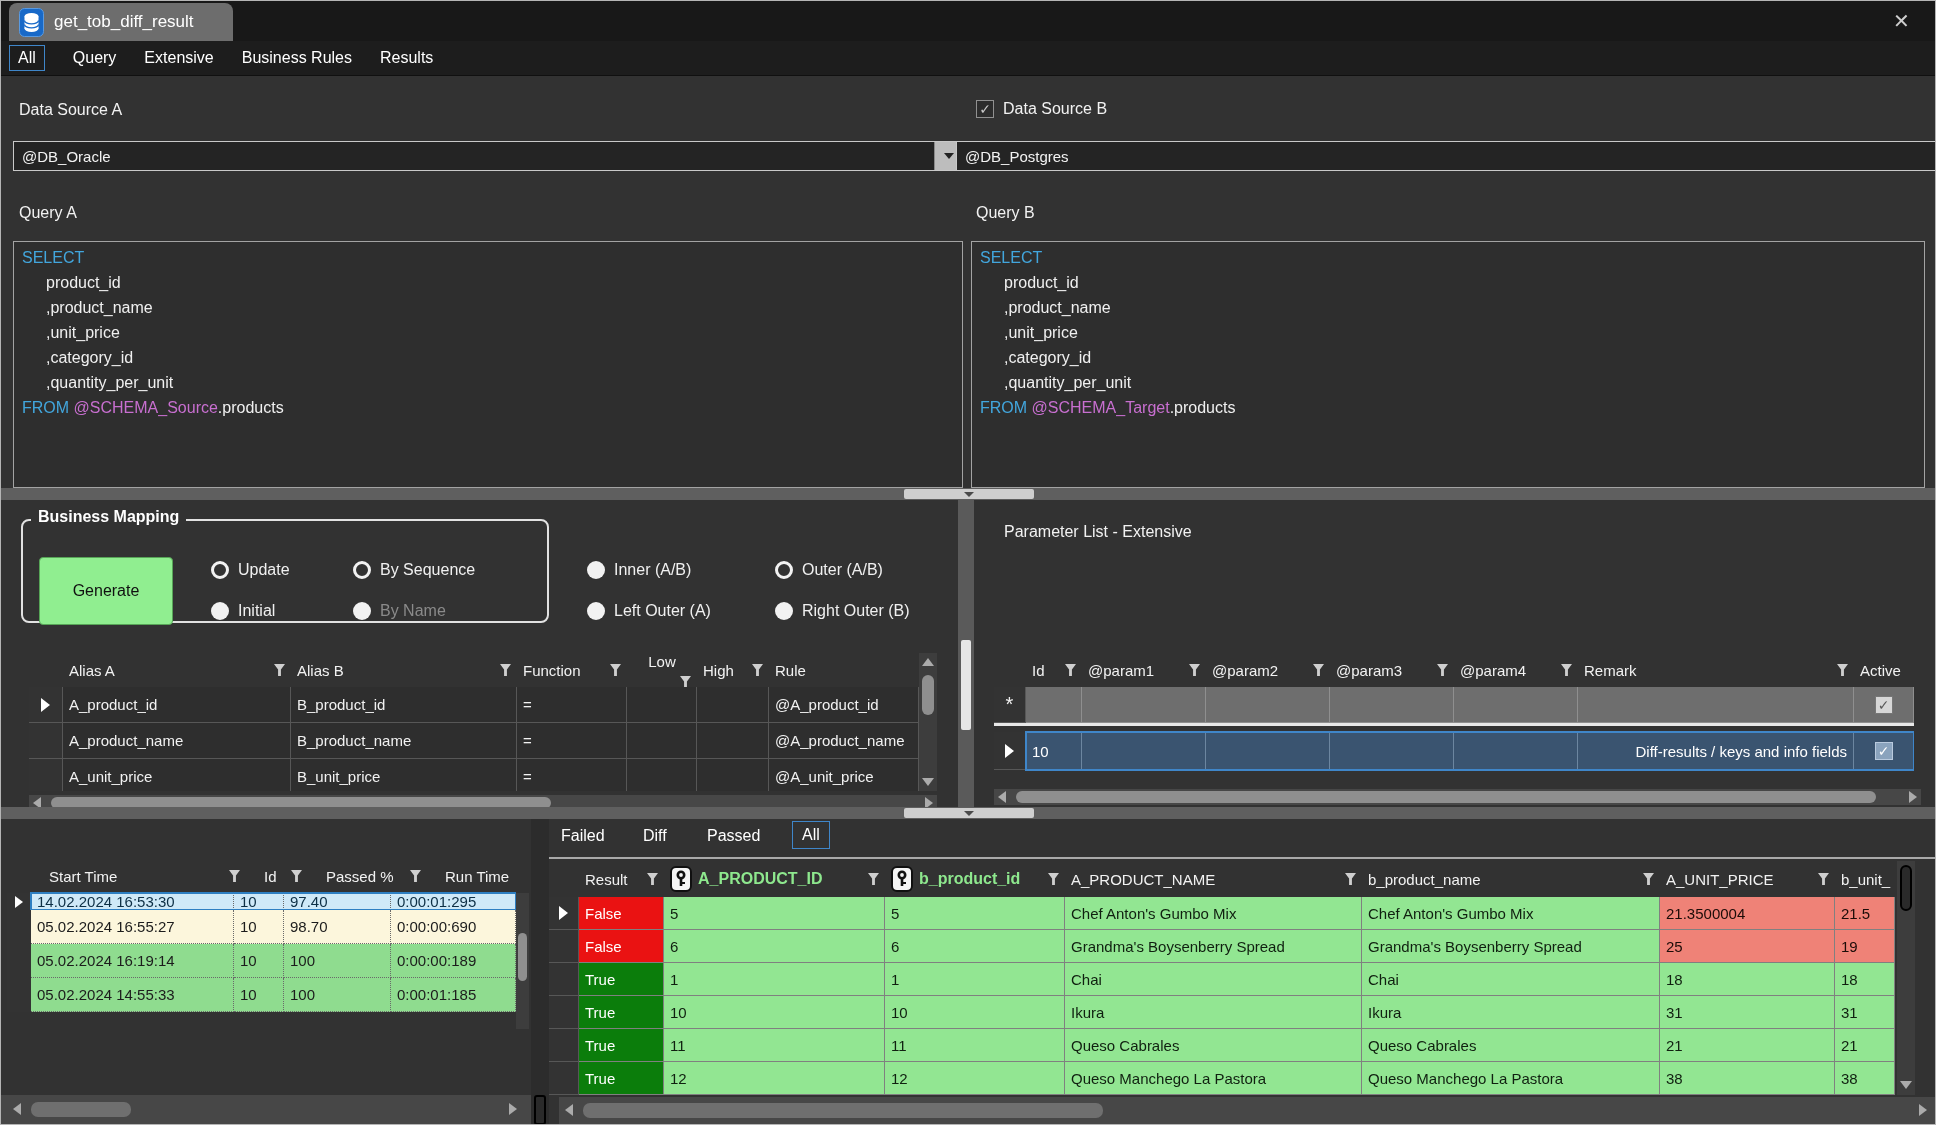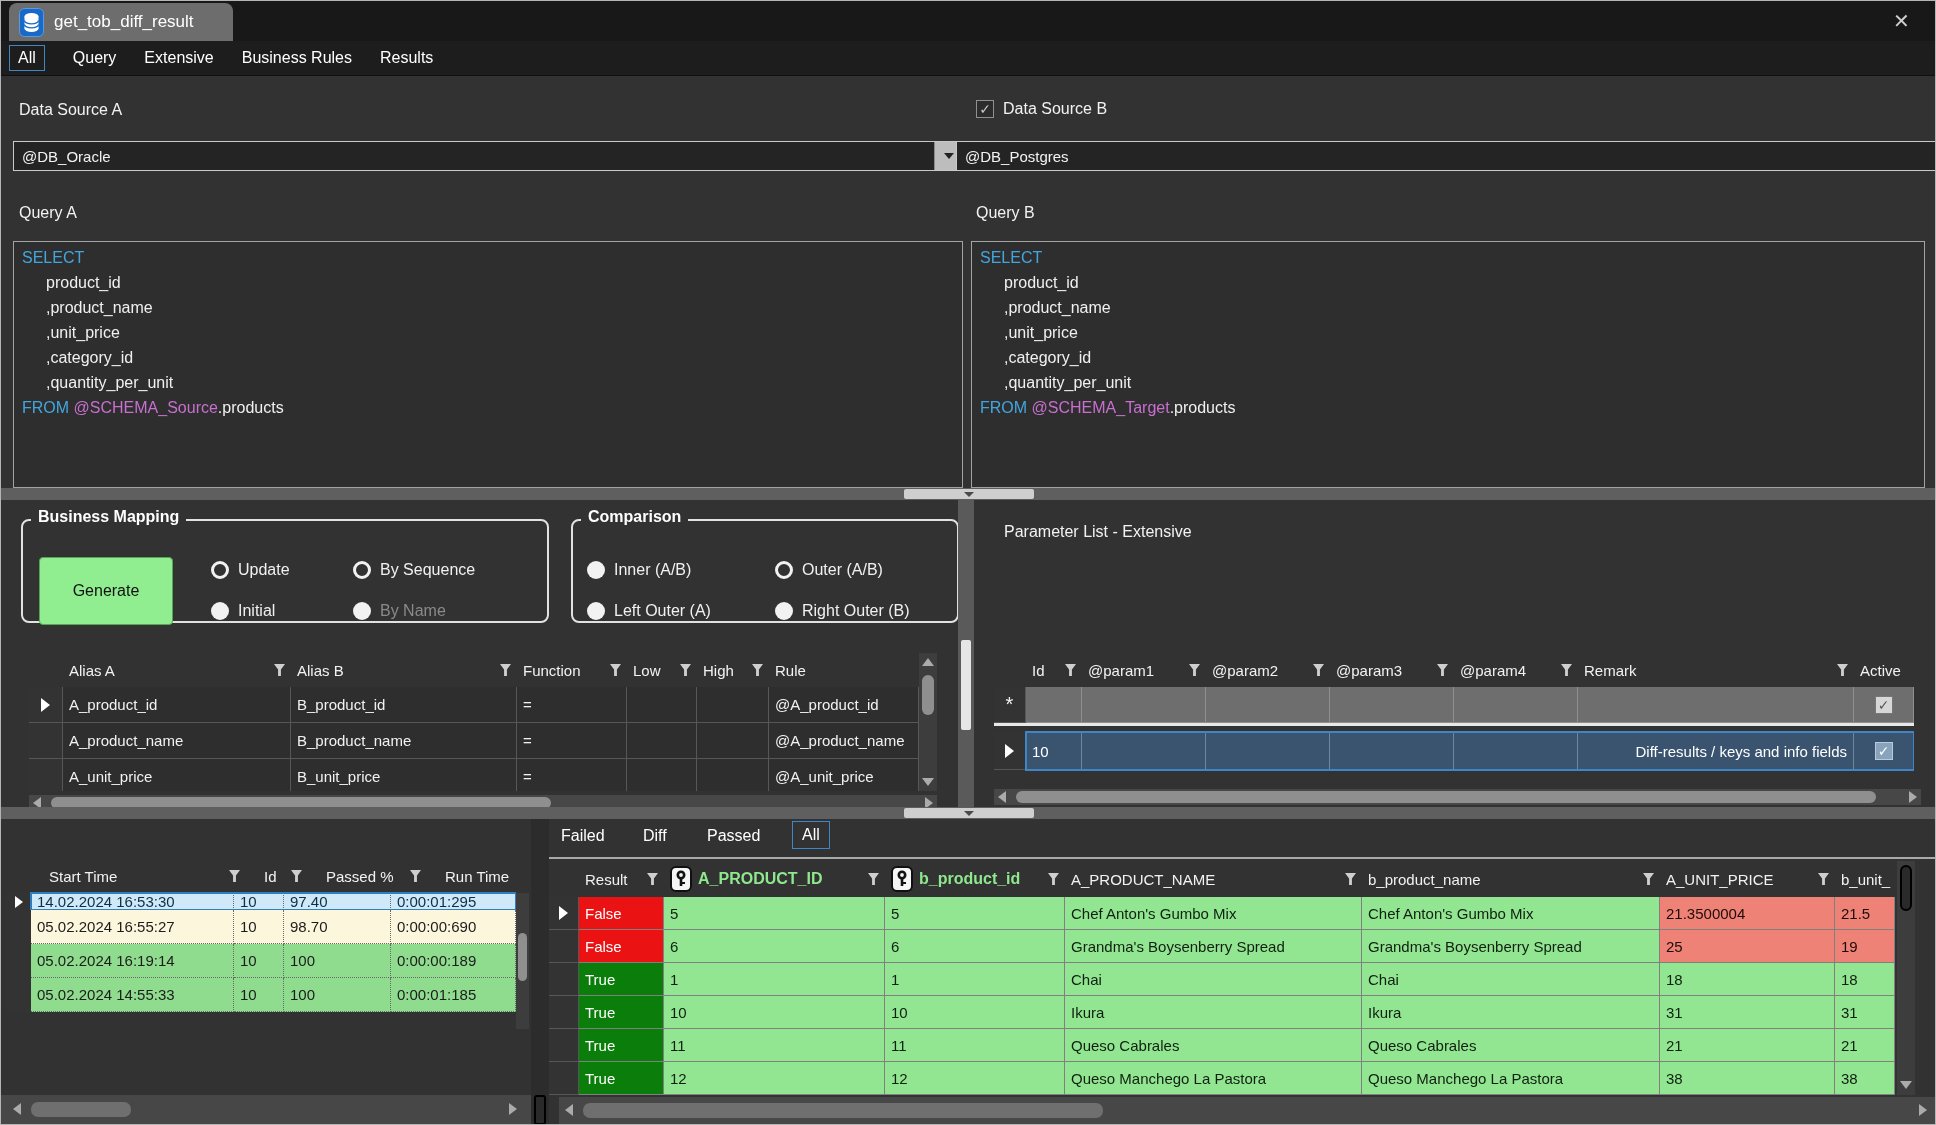--- a/index.html
+++ b/index.html
@@ -184,23 +184,20 @@
   </div>
   <div class="radio r-sel" style="left:352px;top:560px;">
     <span class="rdot"></span>
       <span class="rlab">By Sequence</span>
   </div>
   <div class="radio r-dis" style="left:352px;top:601px;">
     <span class="rdot"></span>
       <span class="rlab">By Name</span>
   </div>
 
-  <div class="abs groupbox" style="left:570px;top:518px;width:388px;height:104px;">
-    <span class="gtitle">Comparison</span>
-  </div>
   <div class="radio r-un" style="left:586px;top:560px;">
     <span class="rdot"></span>
       <span class="rlab">Inner (A/B)</span>
   </div>
   <div class="radio r-sel" style="left:774px;top:560px;">
     <span class="rdot"></span>
       <span class="rlab">Outer (A/B)</span>
   </div>
   <div class="radio r-un" style="left:586px;top:601px;">
     <span class="rdot"></span>
@@ -219,21 +216,21 @@
           <span class="fn"></span>
         </div>
       <div class="hcell" style="width:226px;">
           <span>Alias B</span>
           <span class="fn"></span>
         </div>
       <div class="hcell" style="width:110px;">
           <span>Function</span>
           <span class="fn"></span>
         </div>
-      <div class="hcell" style="width:70px;">
+      <div class="hcell" style="width:70px;flex-direction:column;">
           <span>Low</span>
           <span class="fn"></span>
         </div>
       <div class="hcell" style="width:72px;">
           <span>High</span>
           <span class="fn"></span>
         </div>
       <div class="hcell" style="width:150px;">
           <span>Rule</span>
         </div>

